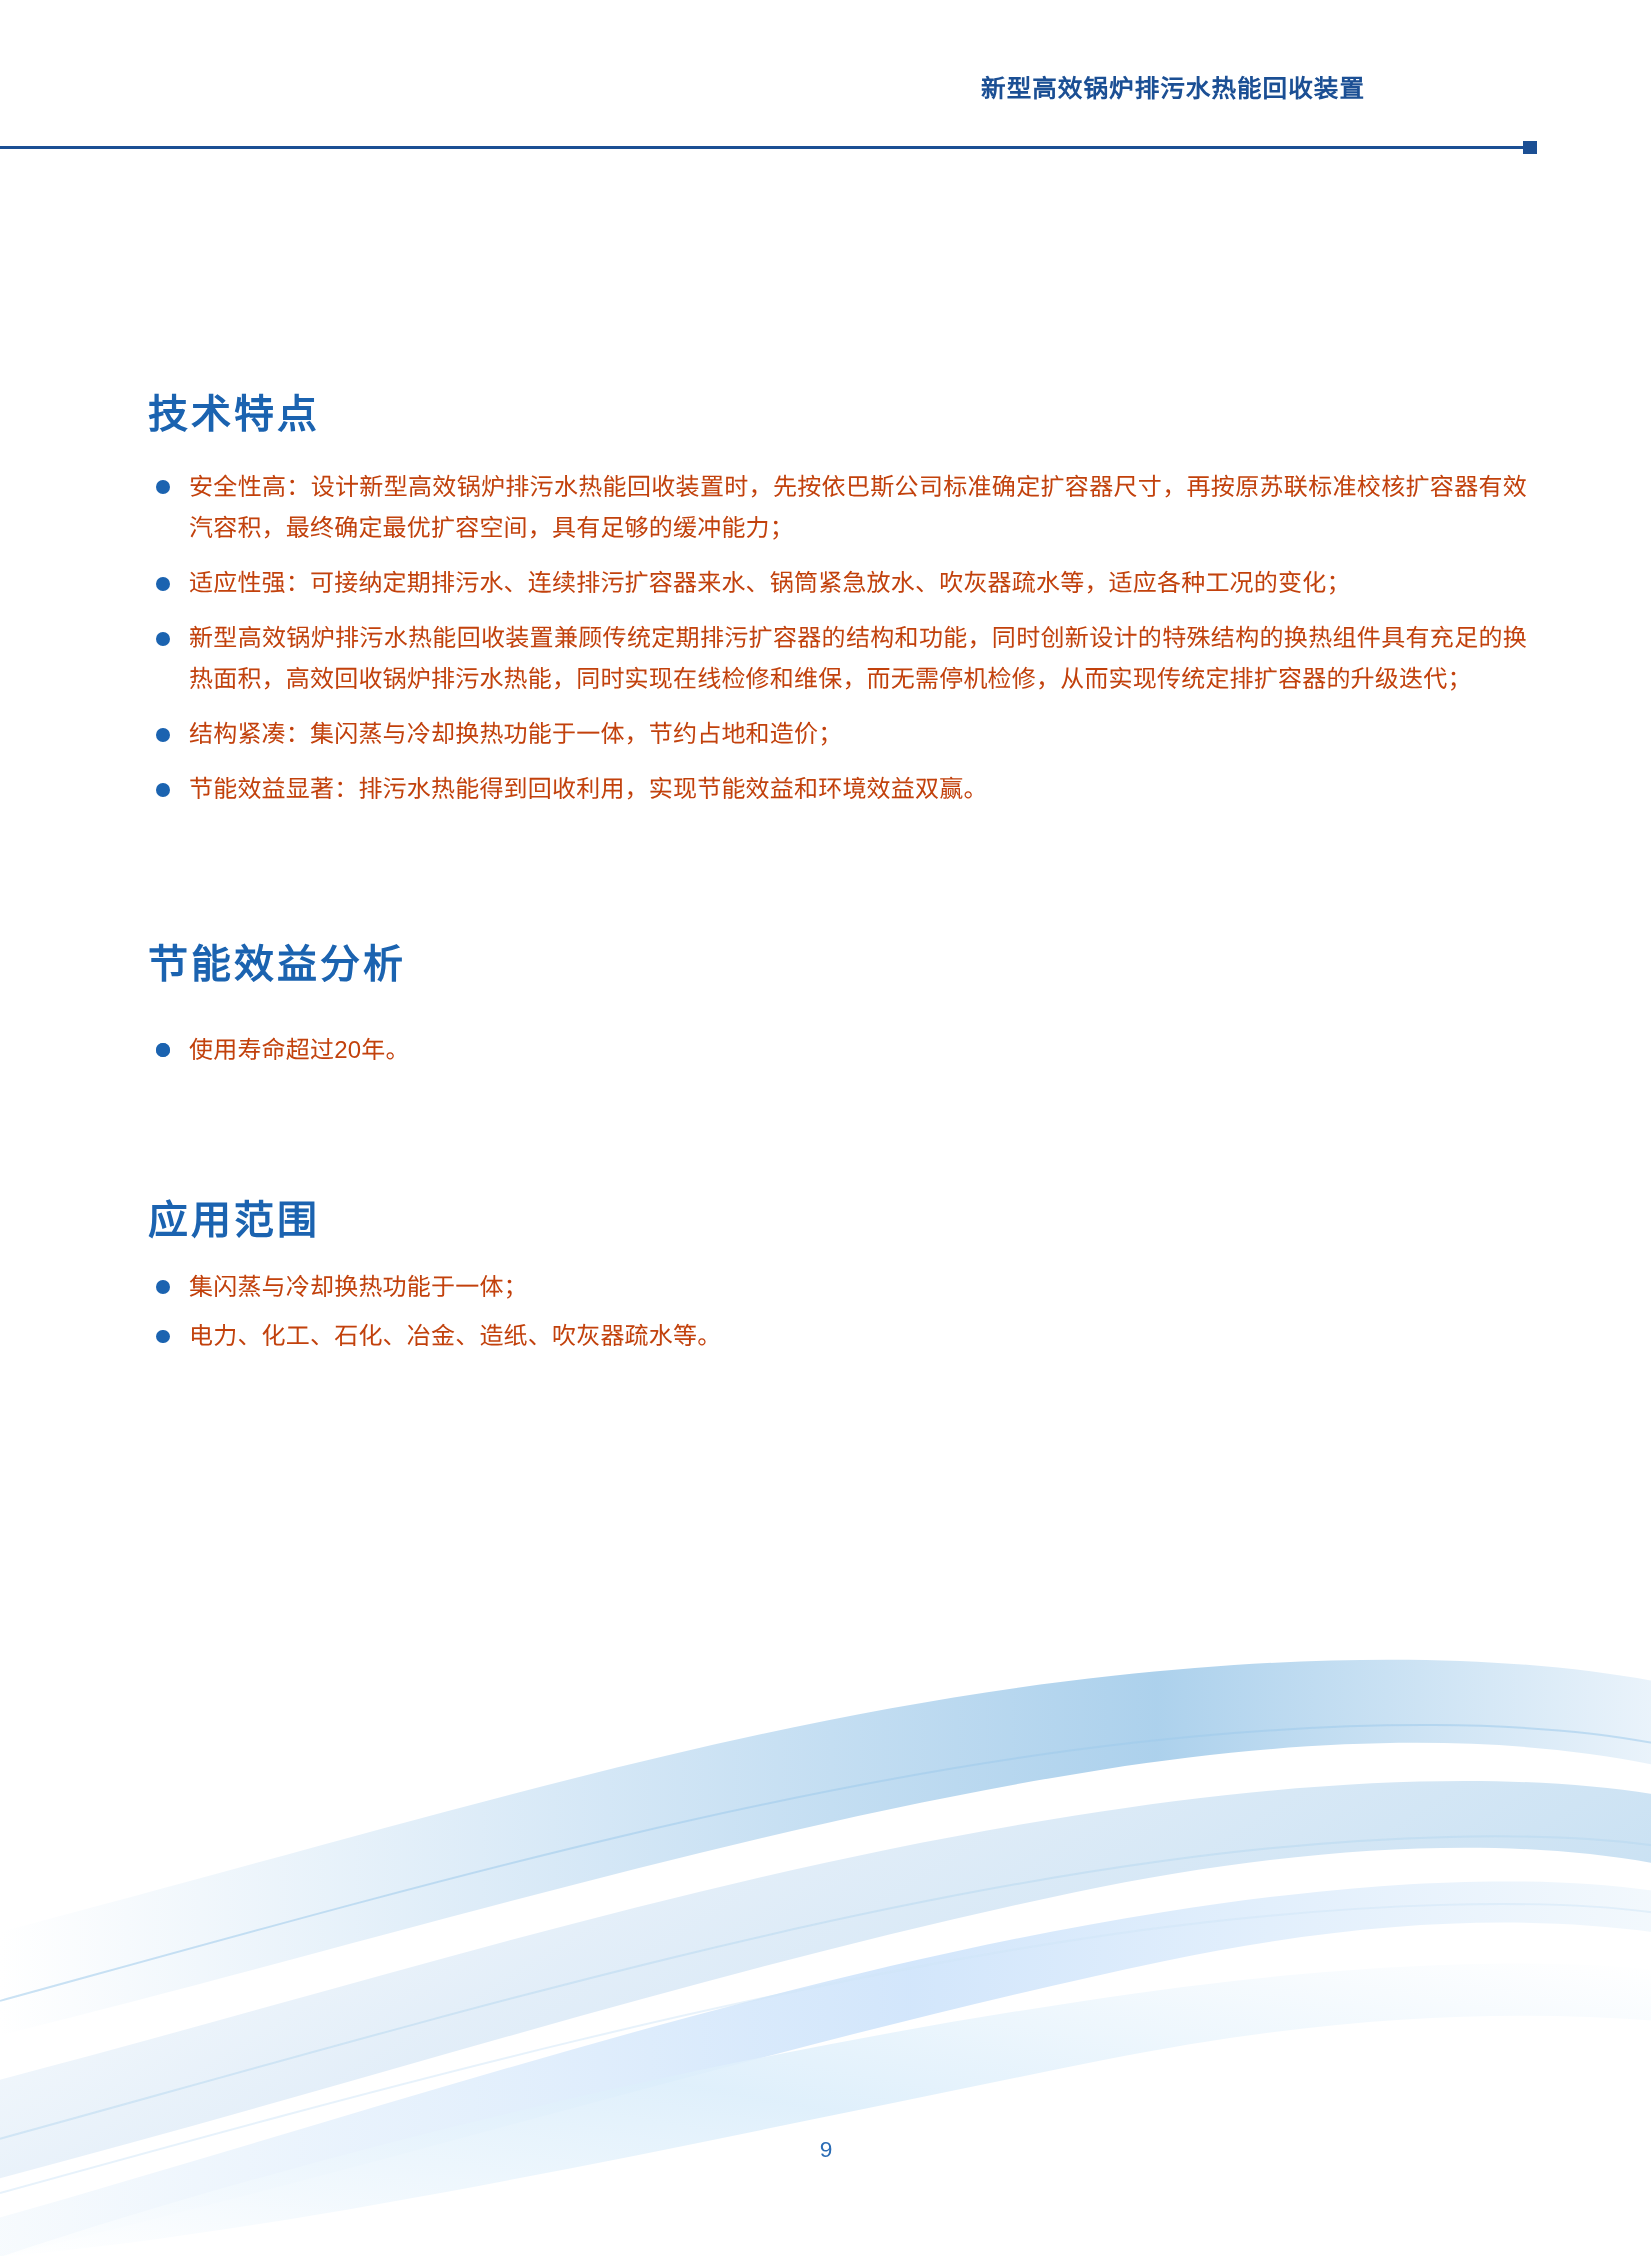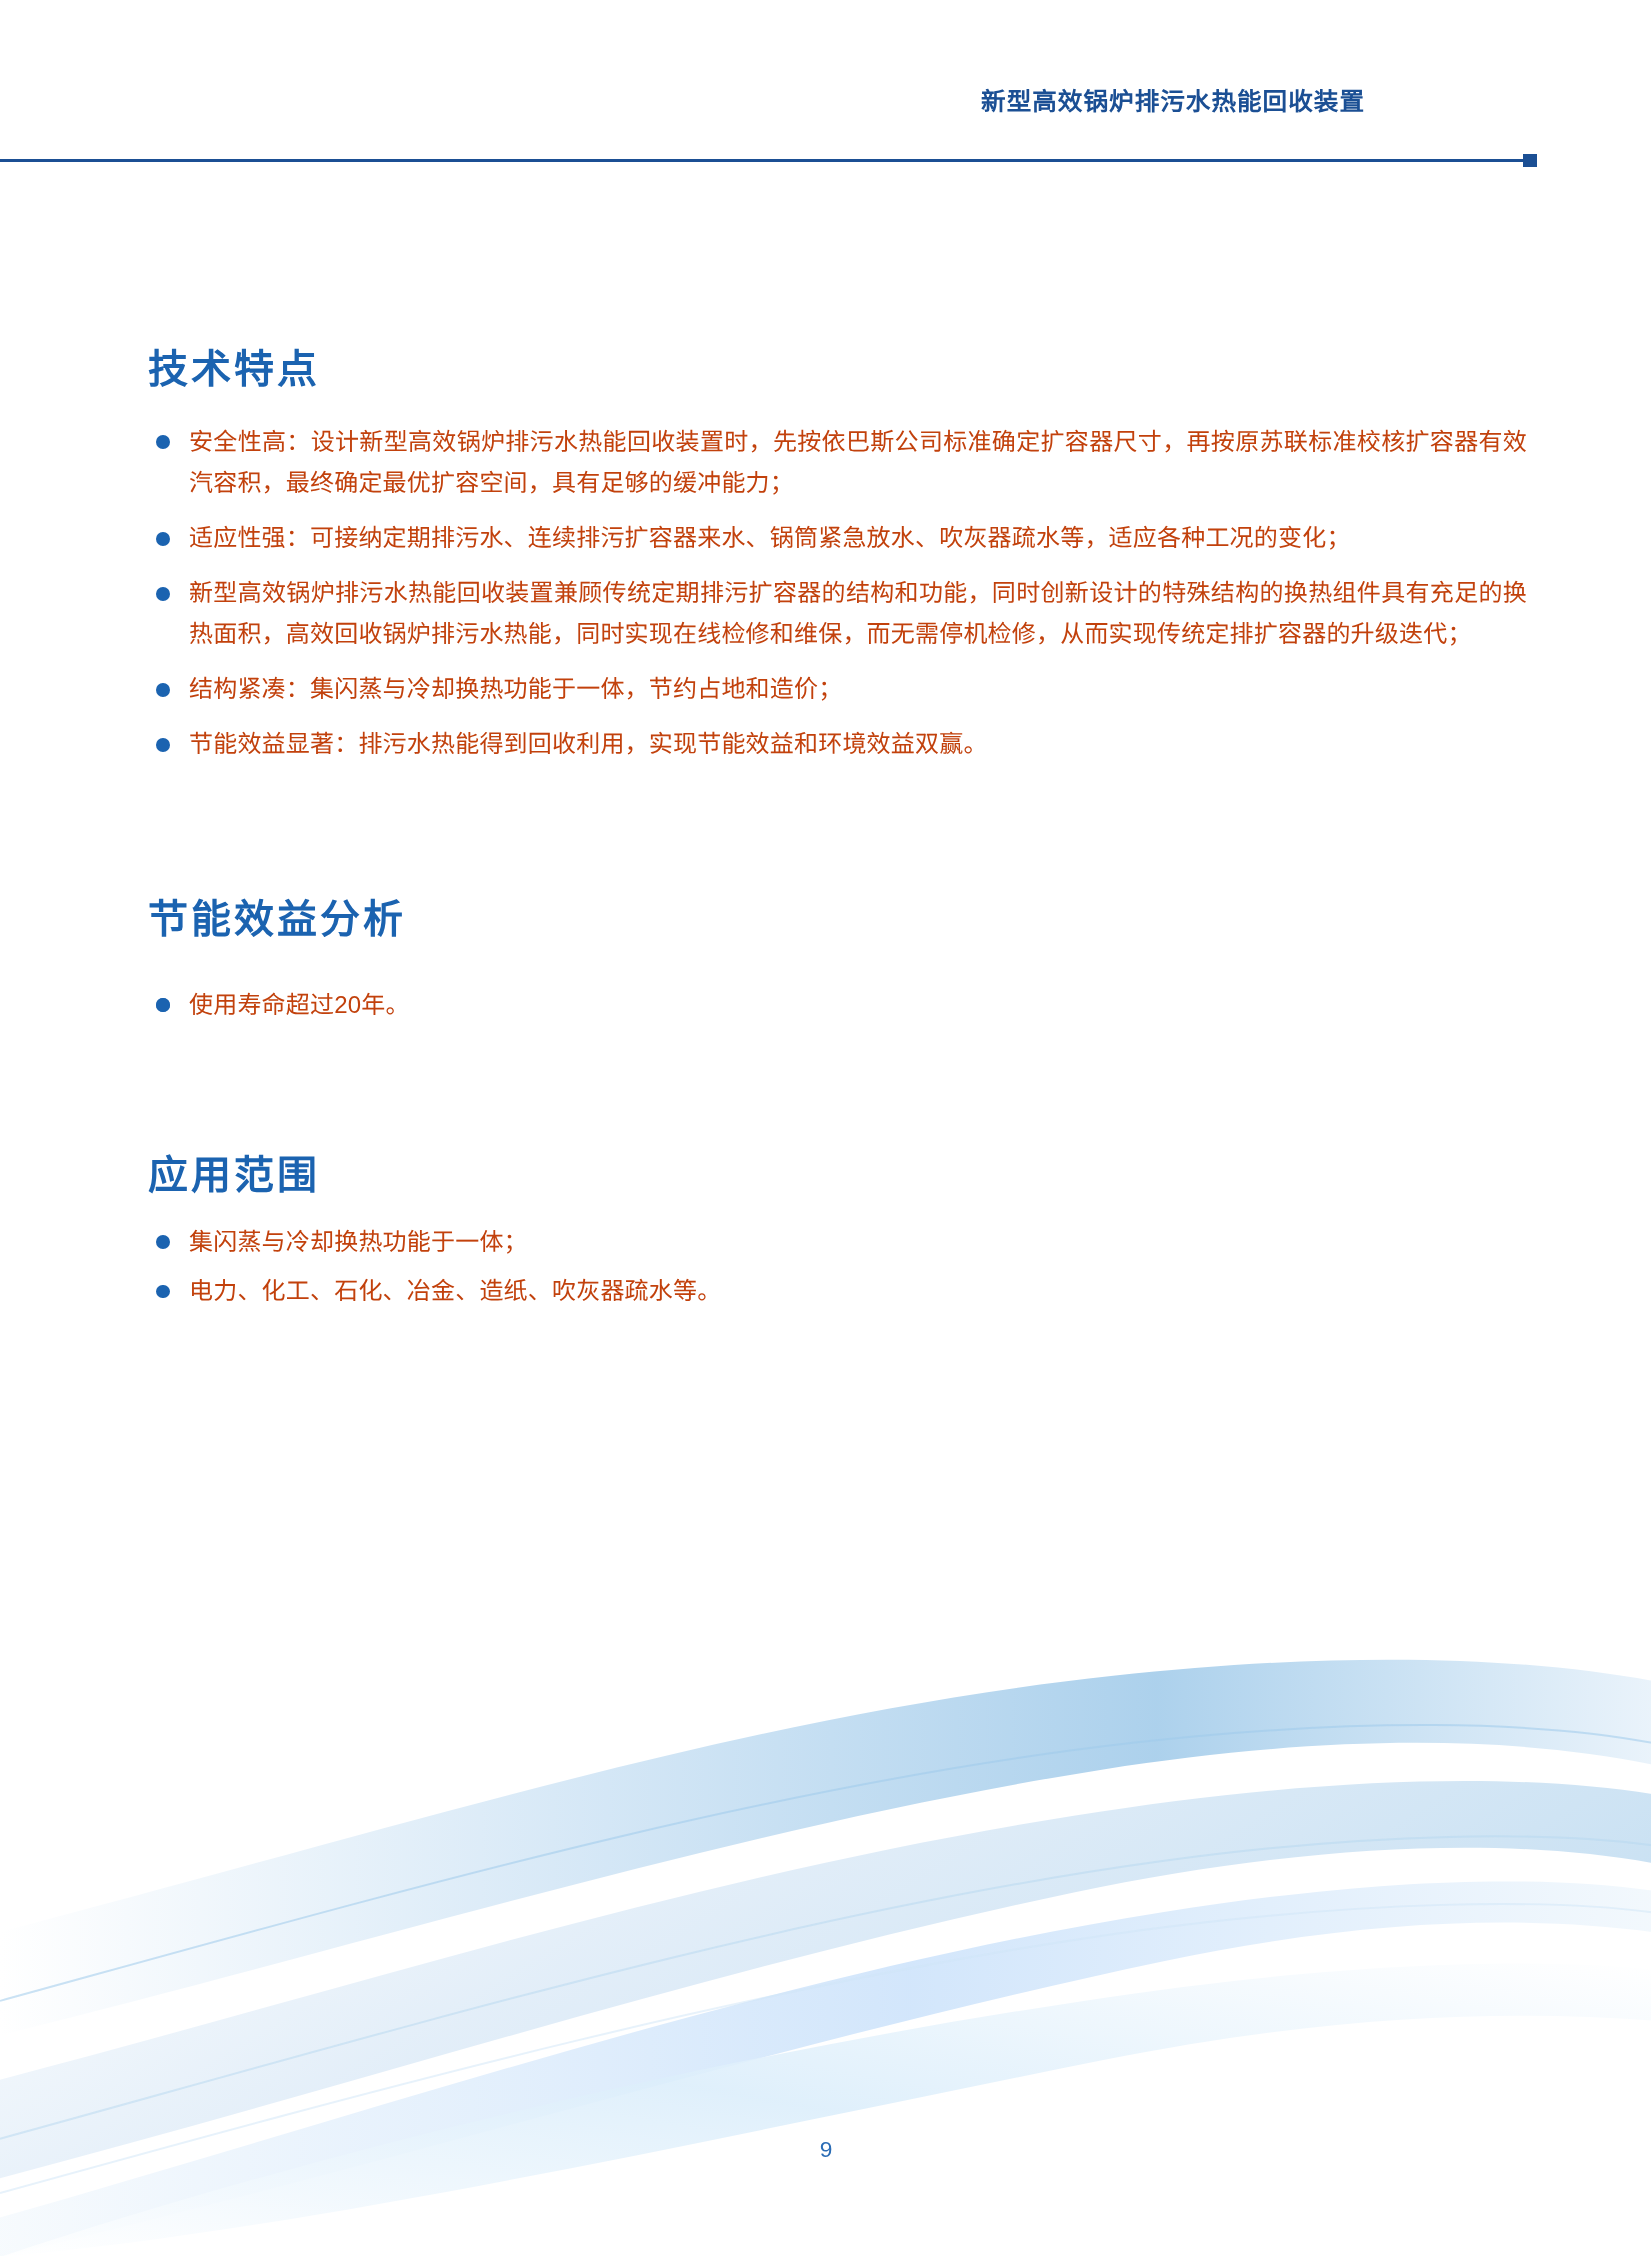--- a/index.html
+++ b/index.html
@@ -12,21 +12,21 @@
     height: 2257px;
     position: relative;
     overflow: hidden;
     font-family: "Liberation Sans", "DejaVu Sans", sans-serif;
     color: #231f20;
   }
 
   
   .page-header {
     position: absolute;
-    top: 13px;
+    top: 0;
     left: 0;
     width: 1456px;
     height: 158px;
   }
   .header-title {
     position: absolute;
     right: 91px;
     top: 104px;
     transform: translateY(-100%);
     font-size: 24.6px;
@@ -54,20 +54,21 @@
 
   
   .content {
     position: absolute;
     left: 148px;
     top: 345px;
     width: 1379px;
   }
   .section {
     margin-bottom: 0;
+    margin-top: 45px;
   }
   .section-title {
     font-size: 40px;
     font-weight: bold;
     color: #1b63b0;
     letter-spacing: 3px;
     margin: 0 0 27.6px 0;
     line-height: 1.2;
   }
   .bullet-list {

